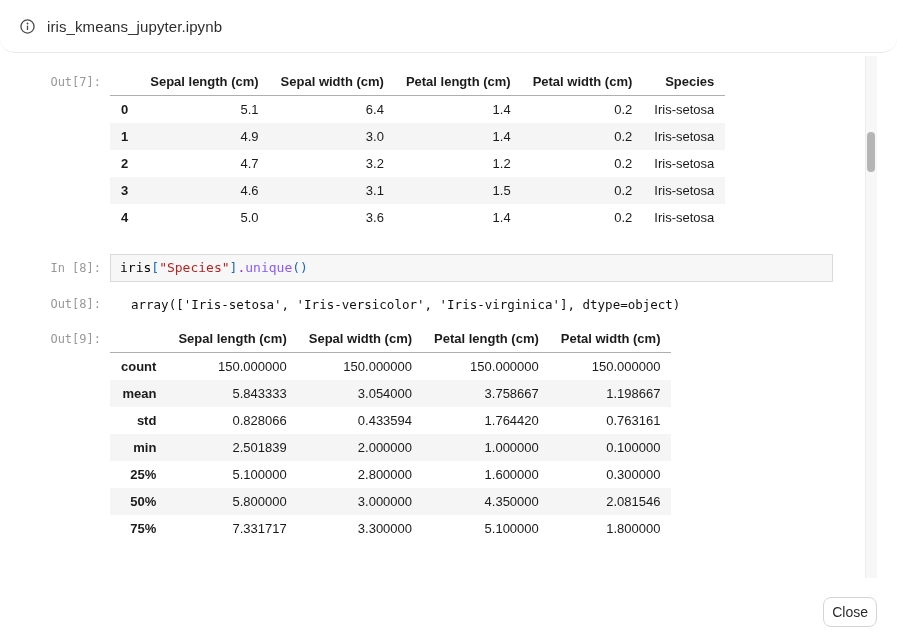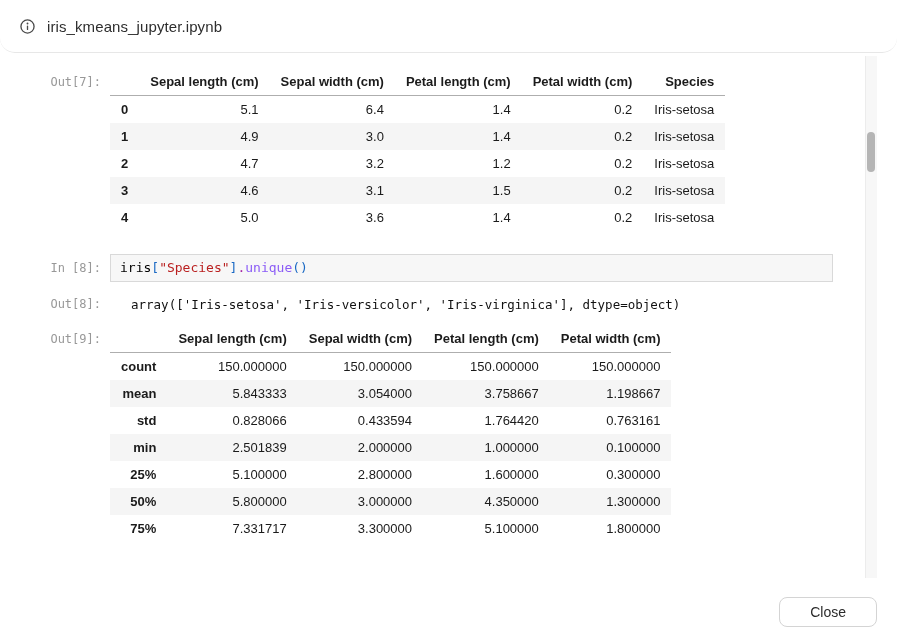--- a/index.html
+++ b/index.html
@@ -48,21 +48,21 @@
   #t9 thead th:nth-child(4){min-width:103px} #t9 thead th:nth-child(5){min-width:102px}
 
   
   .scroll-track { position:absolute; left:865px; top:56px; width:12px; height:522px;
                   background:#f7f7f7; border-left:1px solid #ececec; }
   .scroll-thumb { position:absolute; left:867px; top:132px; width:8px; height:40px;
                   border-radius:4px; background:#b5b5b5; }
 
   
   .dlg-footer { position:absolute; right:20px; bottom:16px; }
-  .close-btn { height:30px; padding:0 30px; font-size:14px; color:#2b2b2b;
+  .close-btn { height:30px; padding:0 8px; font-size:14px; color:#2b2b2b;
                background:#fff; border:1px solid #d4d4d4; border-radius:8px;
                font-family:"Liberation Sans", sans-serif; cursor:pointer; }
 </style>
 </head>
 <body>
 
 <div>
 
   <header class="dlg-header">
     <svg class="info-icon" viewBox="0 0 16 16">
@@ -190,21 +190,21 @@
               <td>5.100000</td>
               <td>2.800000</td>
               <td>1.600000</td>
               <td>0.300000</td>
             </tr>
             <tr>
               <th>50%</th>
               <td>5.800000</td>
               <td>3.000000</td>
               <td>4.350000</td>
-              <td>1.300000</td>
+              <td>2.081546</td>
             </tr>
             <tr>
               <th>75%</th>
               <td>7.331717</td>
               <td>3.300000</td>
               <td>5.100000</td>
               <td>1.800000</td>
             </tr>
           </tbody>
         </table>

